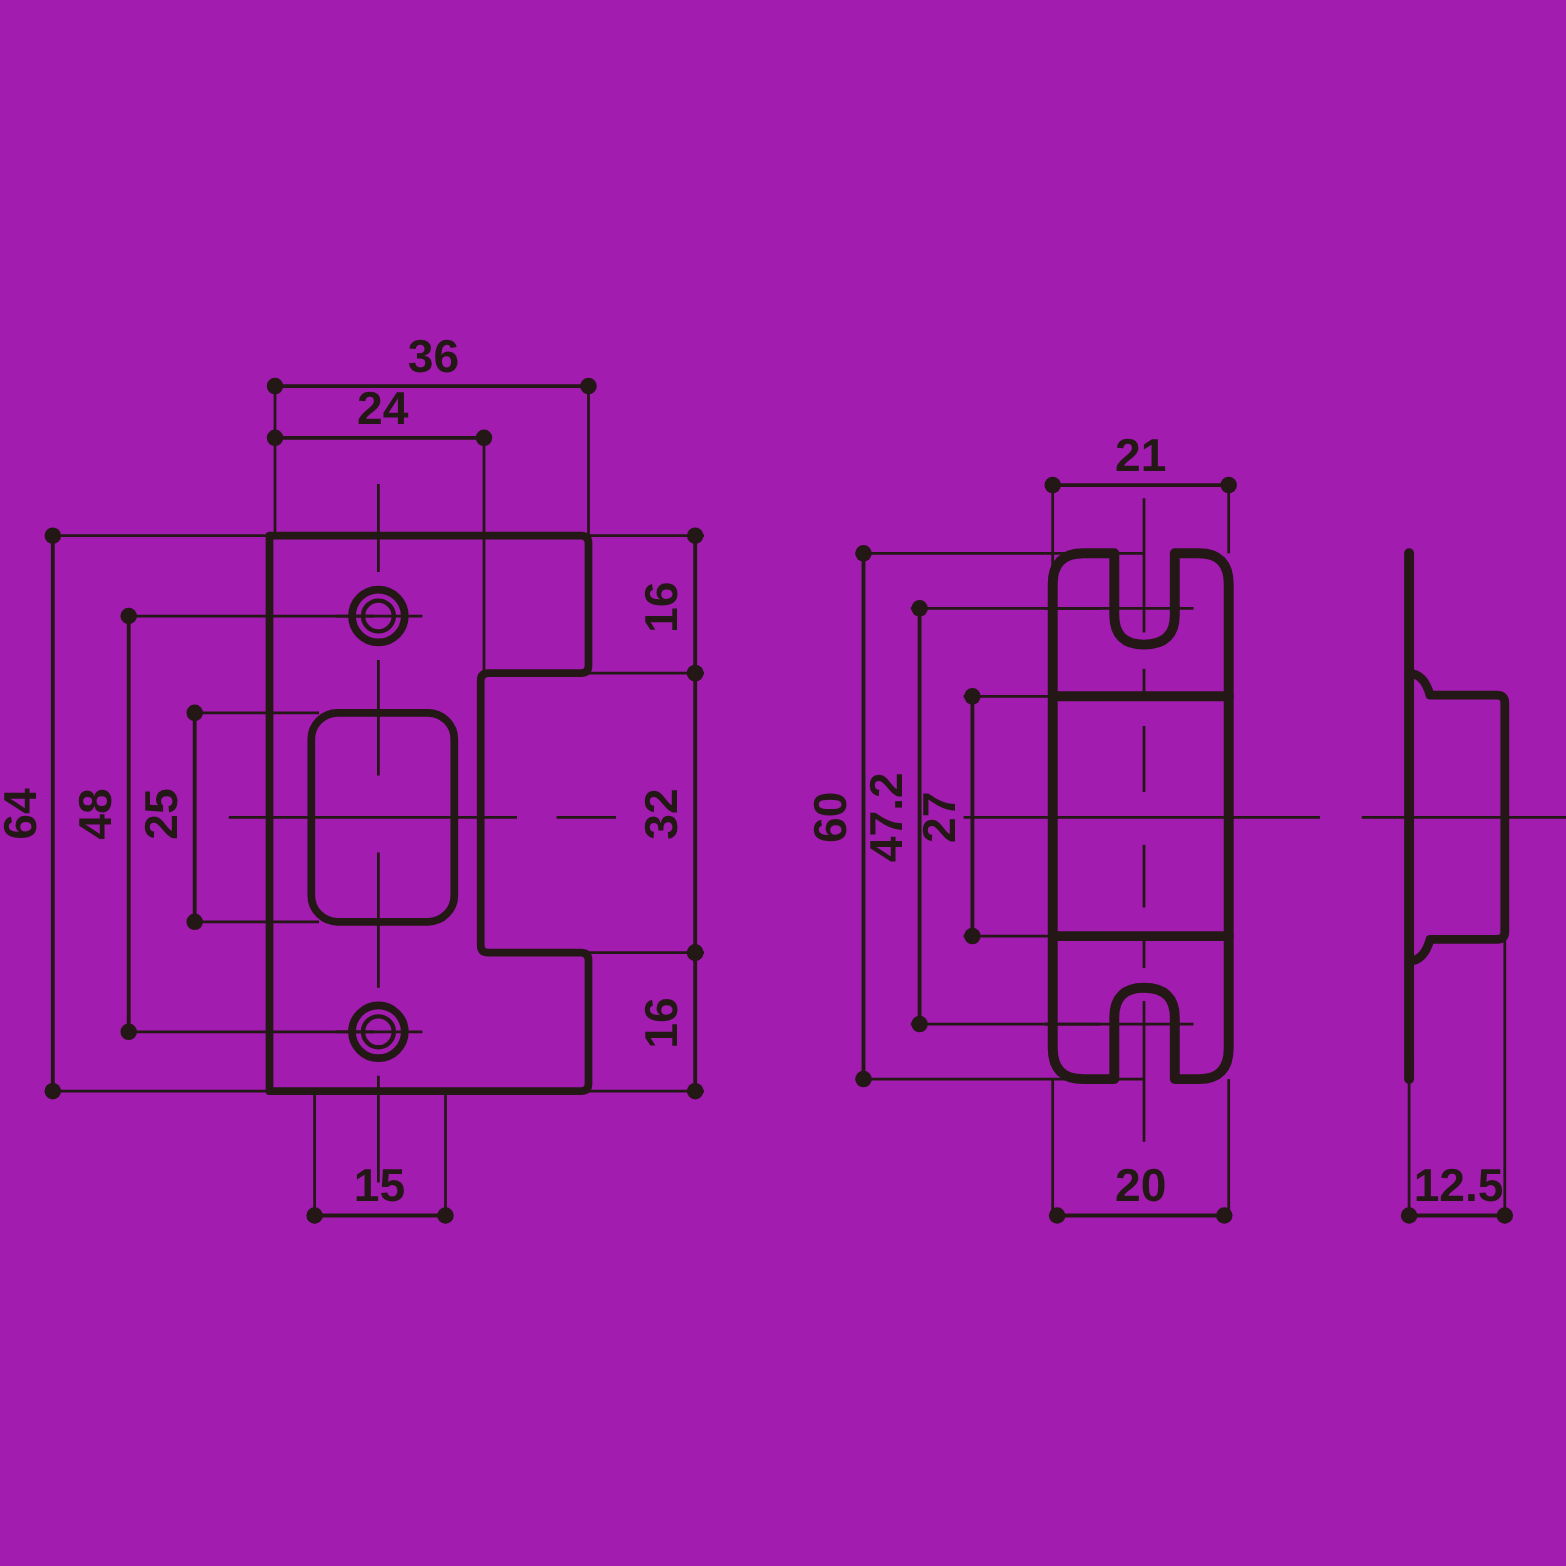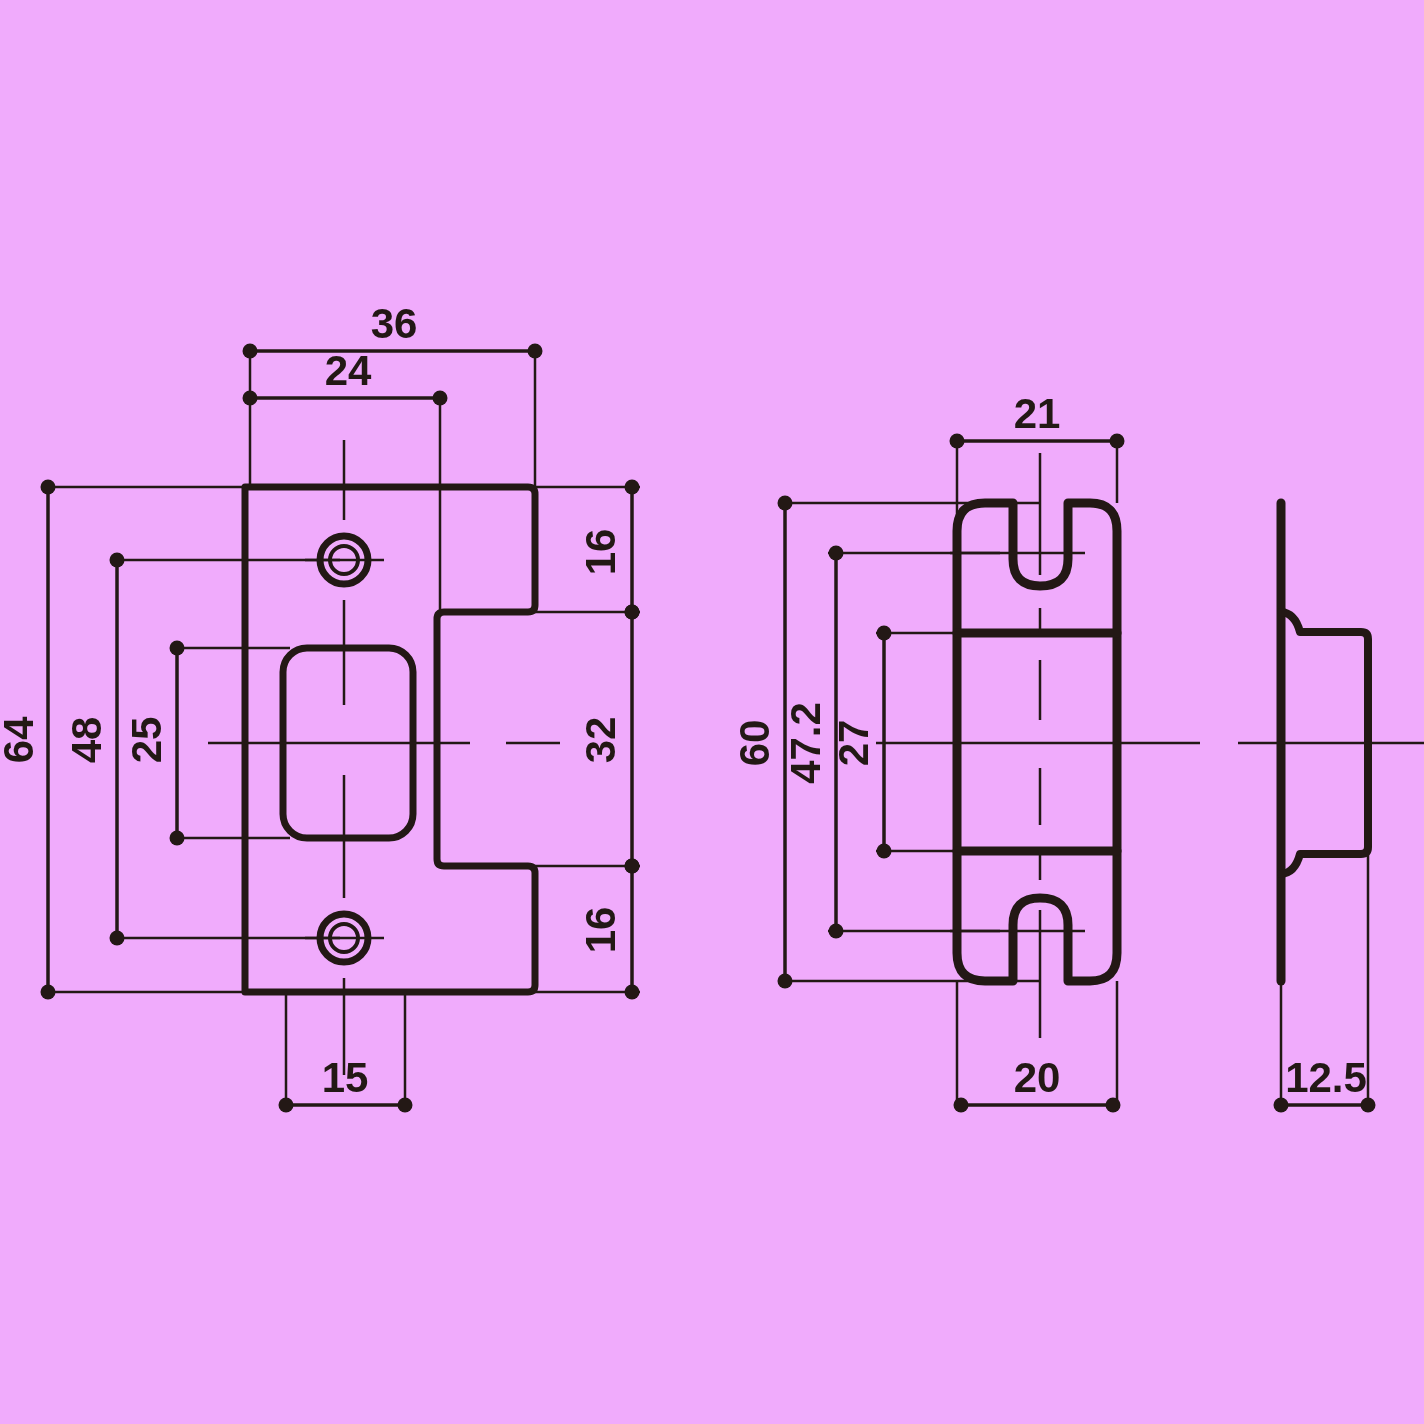--- a/index.html
+++ b/index.html
@@ -4,21 +4,21 @@
 <style>
   html, body {
     margin: 0;
     padding: 0;
     background: #ffffff;
   }
   #sheet {
     position: relative;
     width: 1424px;
     height: 1424px;
-    background: #f0abfc;
+    background: #a21caf;
     overflow: hidden;
     font-family: "Liberation Sans", sans-serif;
   }
   #drawing {
     position: absolute;
     left: 0;
     top: 0;
     width: 1424px;
     height: 1424px;
   }

